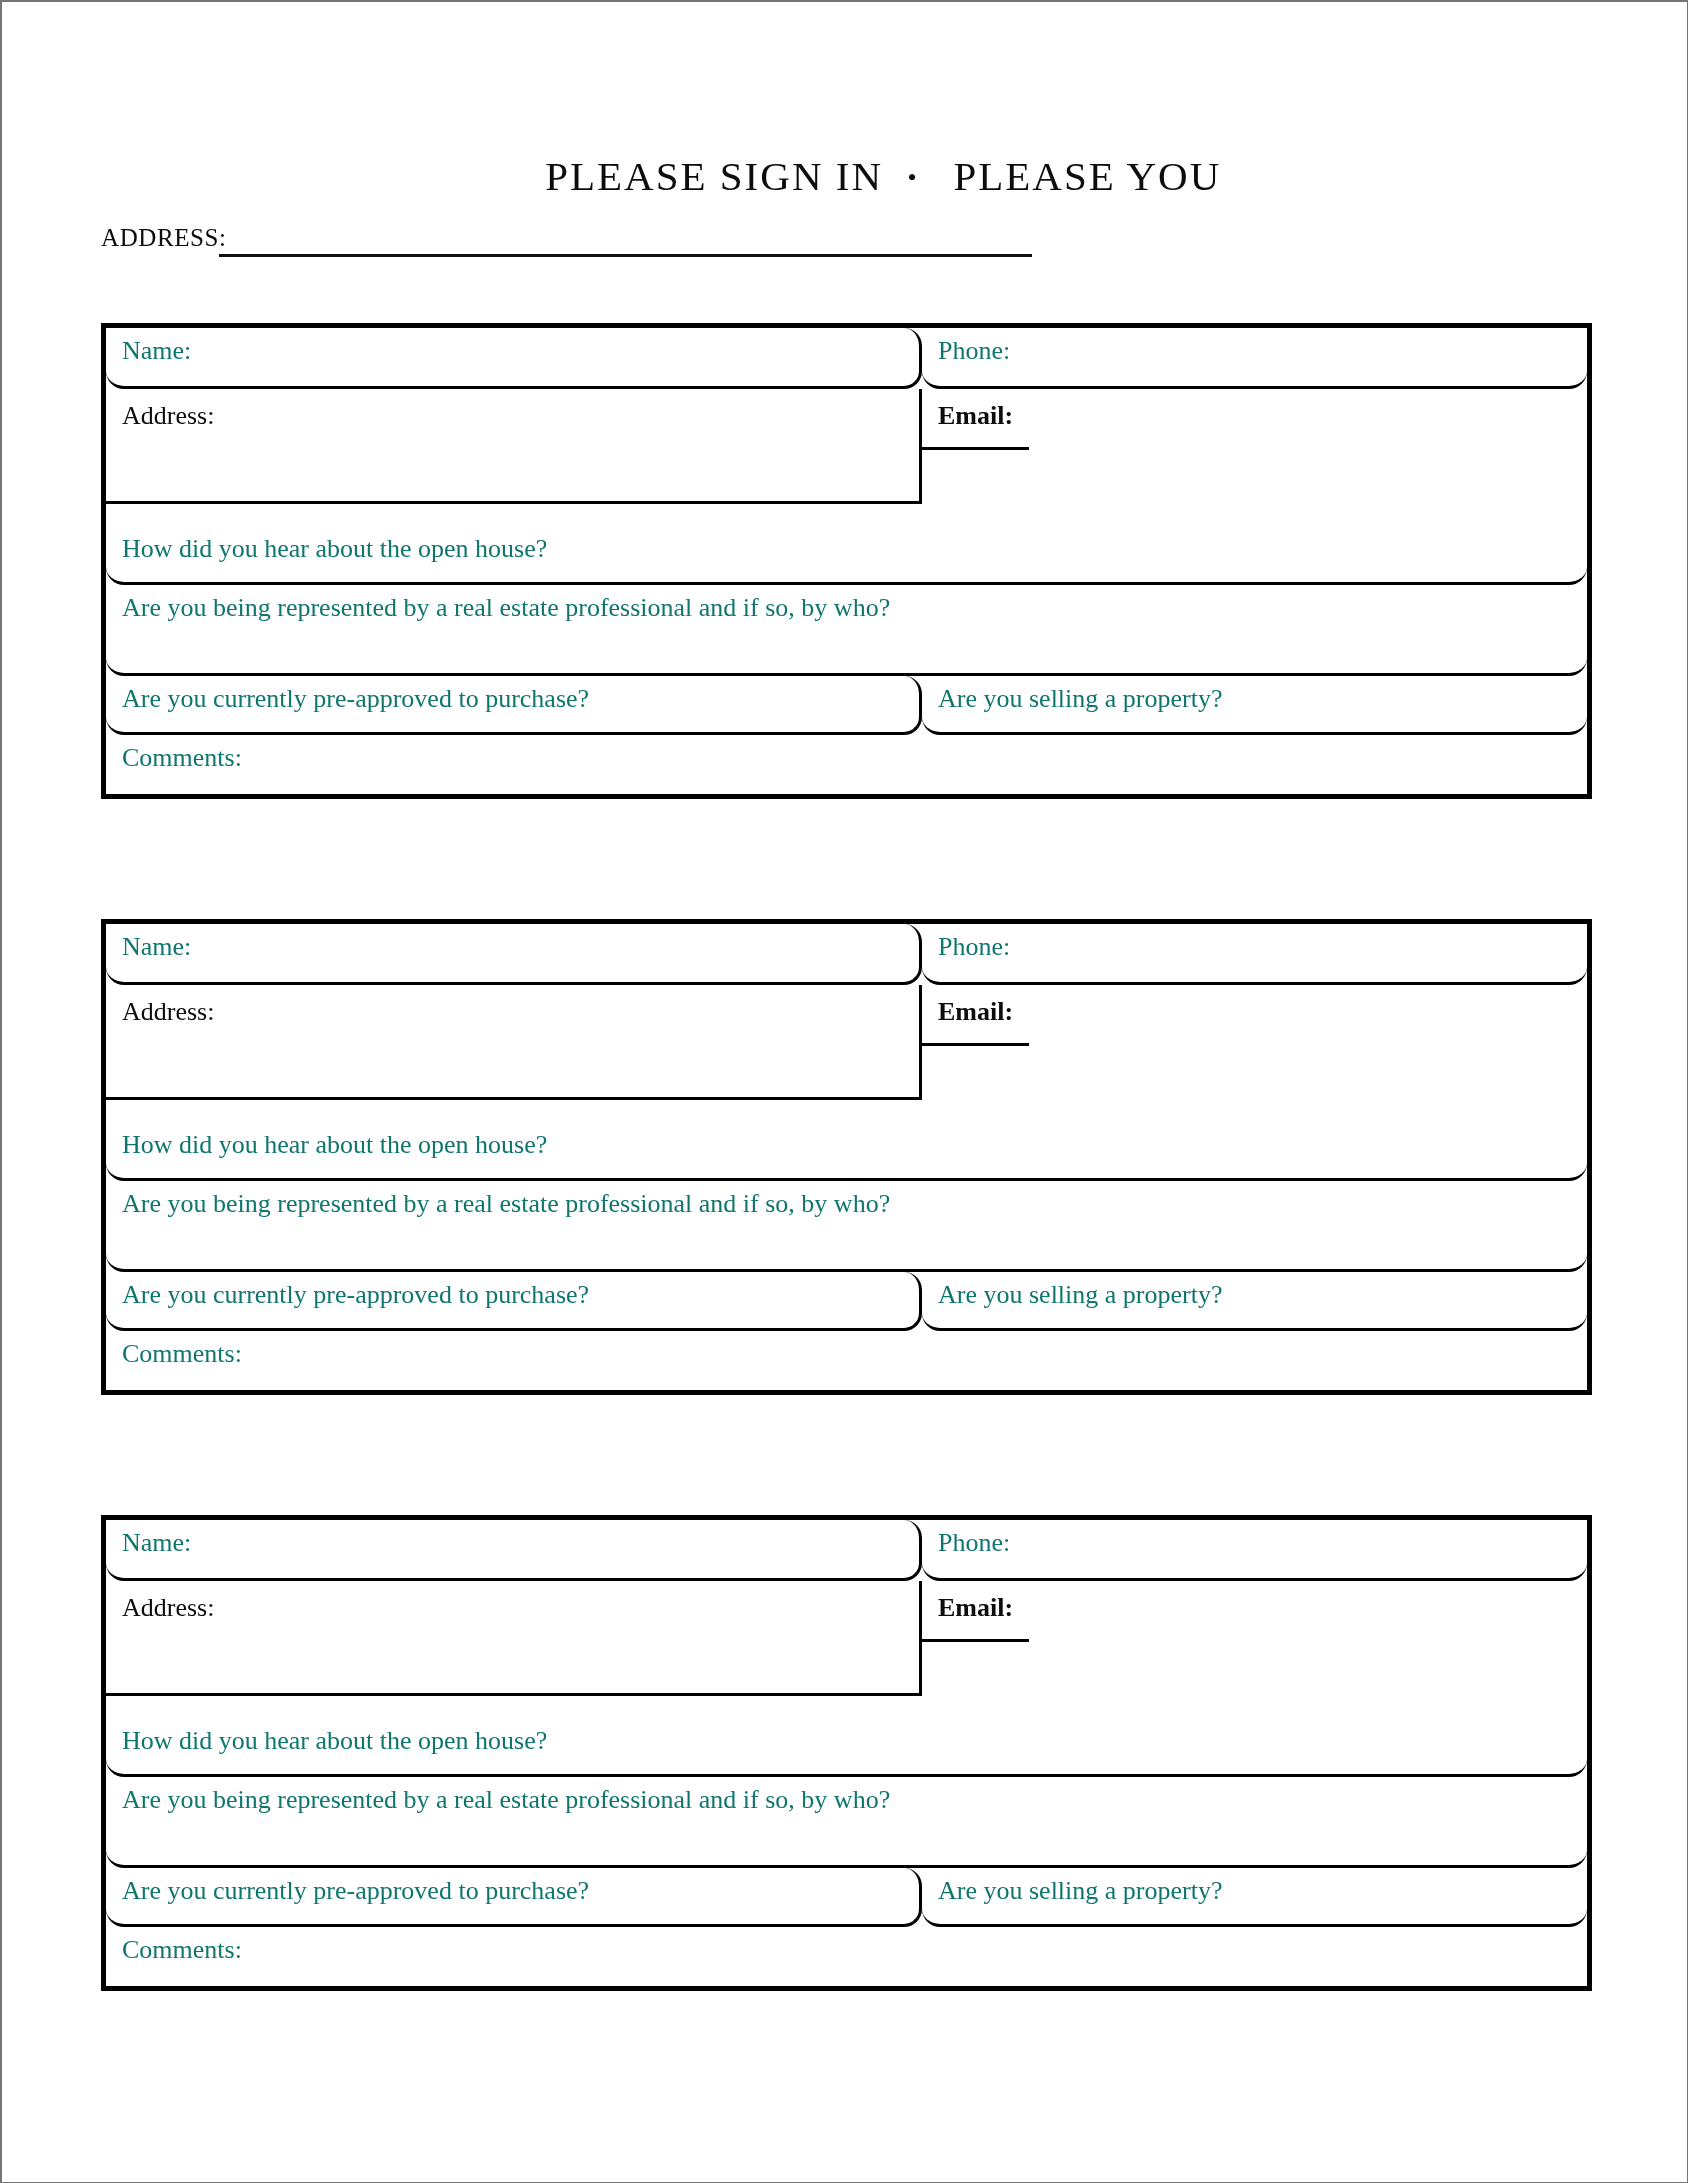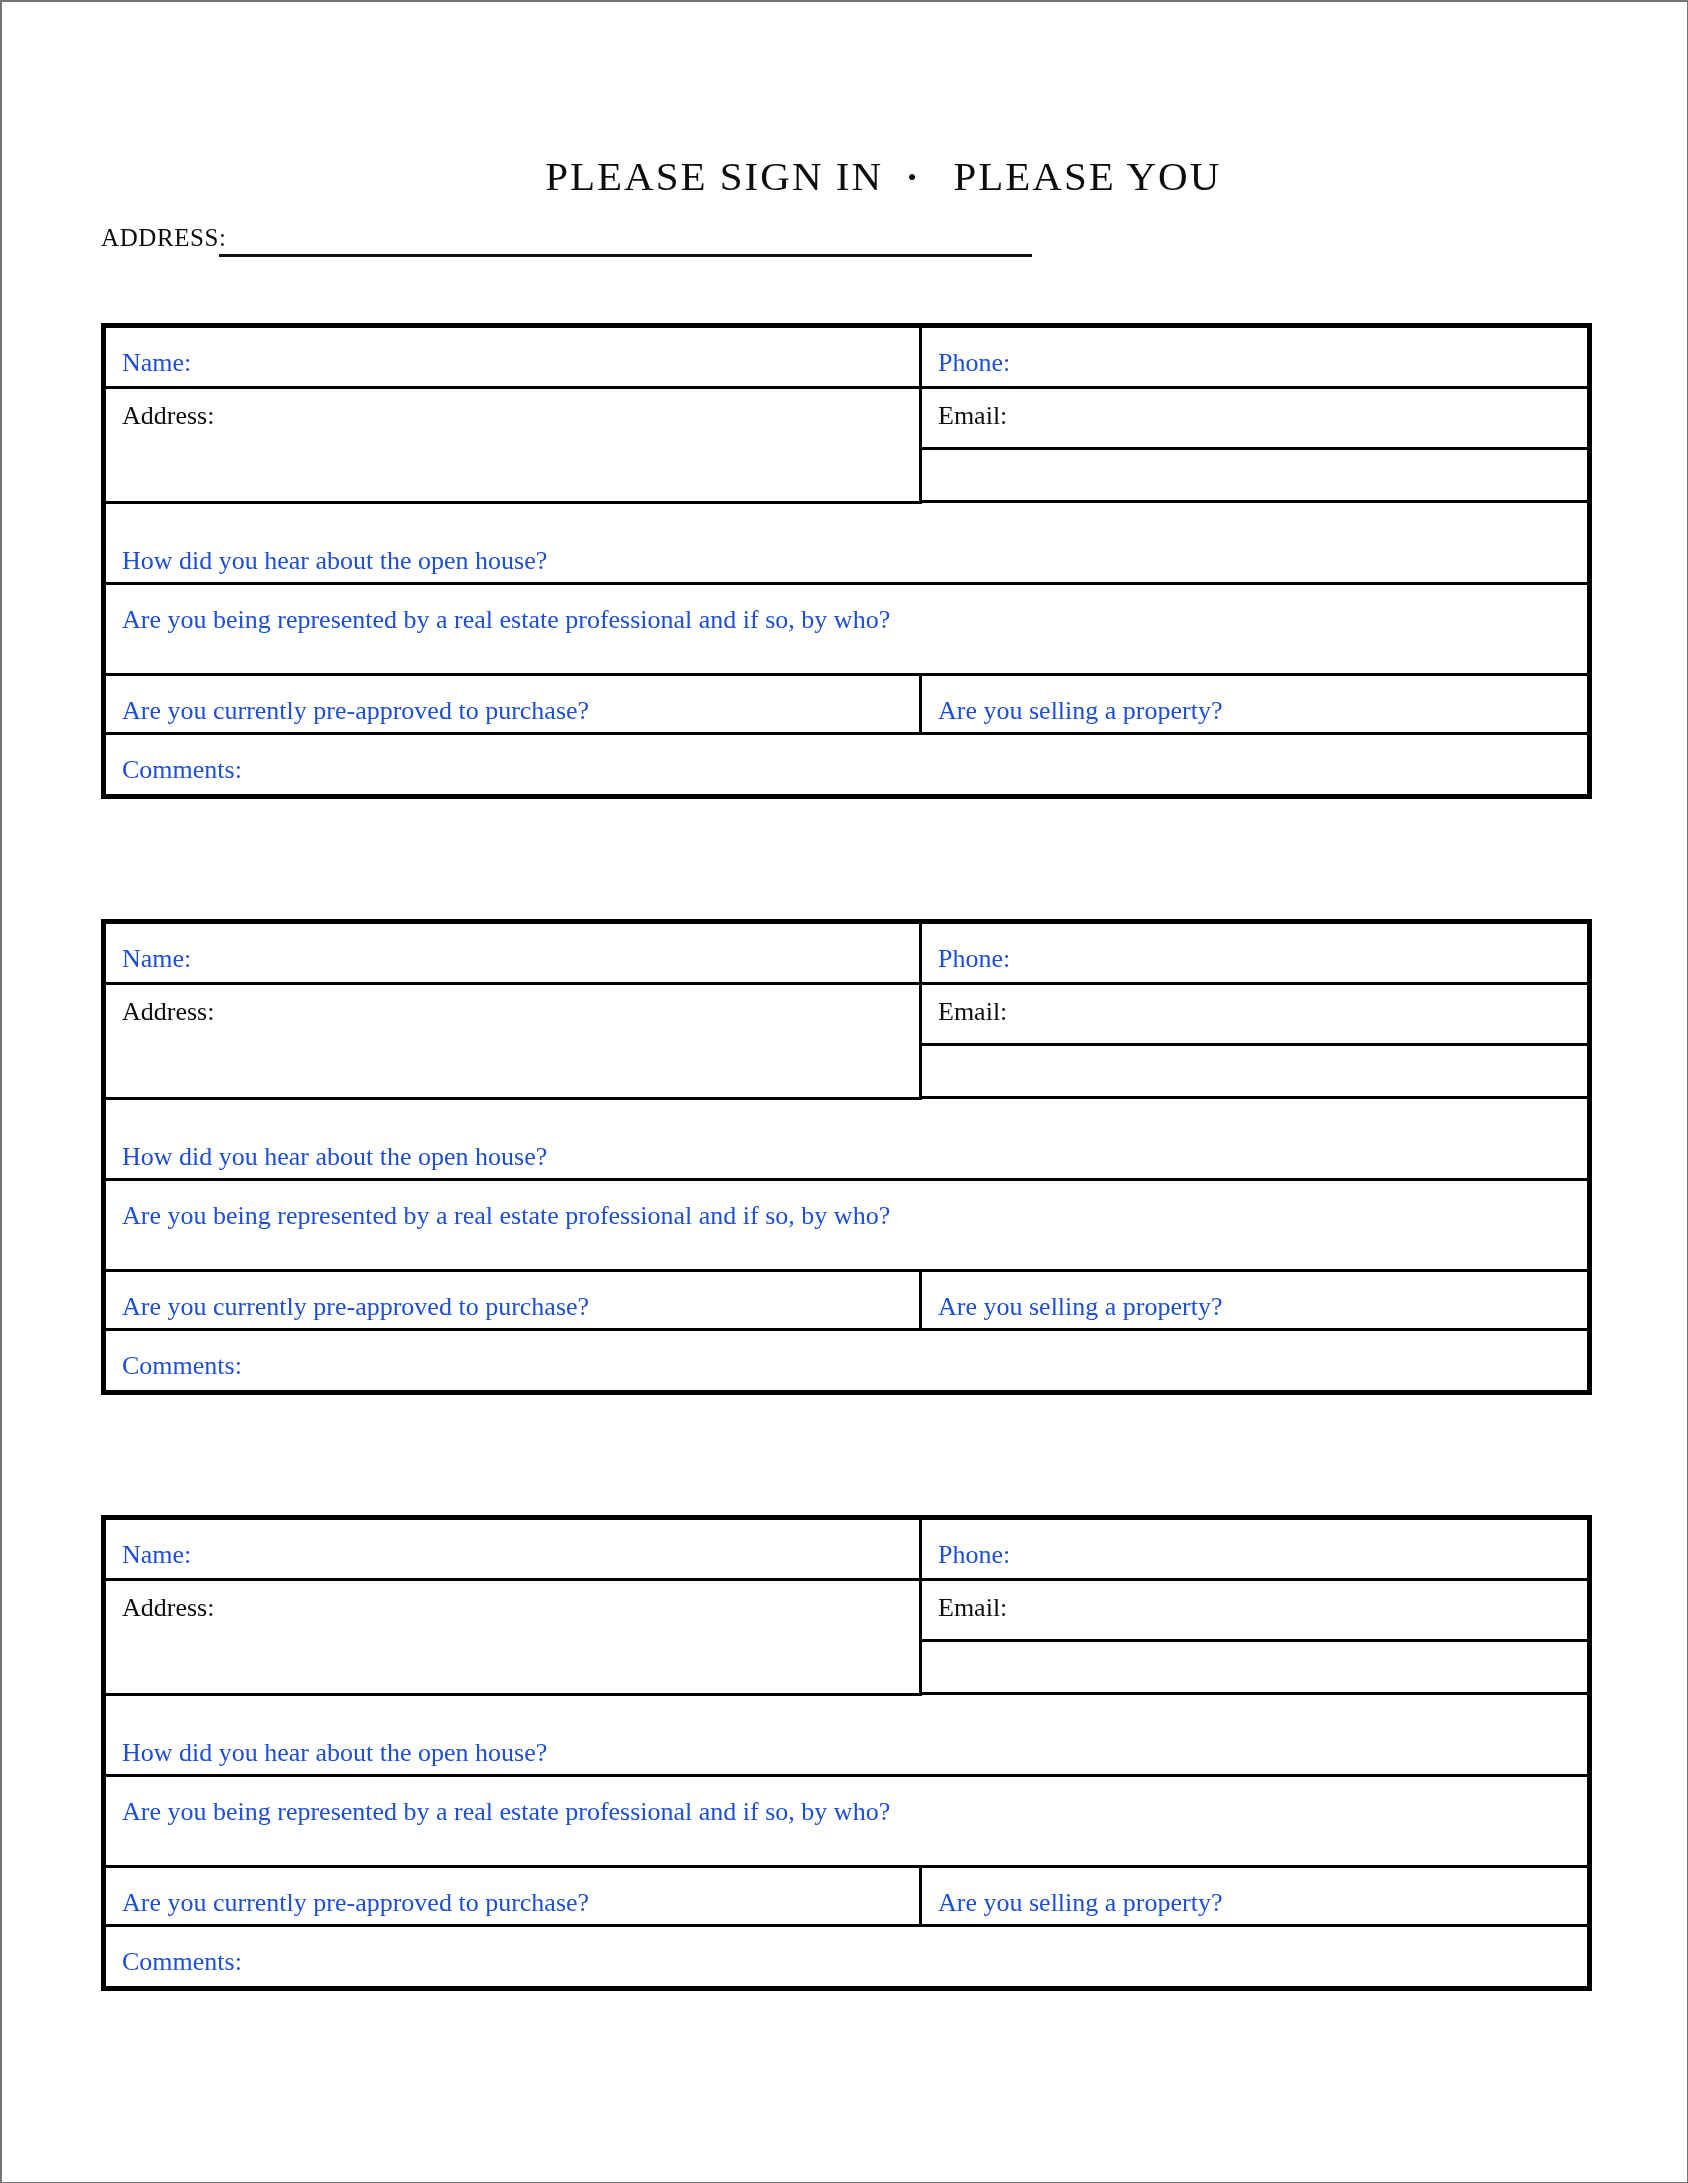--- a/index.html
+++ b/index.html
@@ -94,26 +94,27 @@
 
   .row {
     display: flex;
     box-sizing: border-box;
     width: 100%;
   }
 
   .cell {
     box-sizing: border-box;
     position: relative;
-    padding: 20px 16px 10px 16px;
+    padding: 8px 16px 10px 16px;
     font-size: 26px;
     line-height: 1.15;
-    color: #1d4ed8;
+    color: #0f766e;
     white-space: nowrap;
     overflow: hidden;
+    border-radius: 18px;
   }
 
   .col-left  { width: 55.1%; }
   .col-right { width: 44.9%; }
   .col-full  { width: 100%; }
 
   
   .hr-div { border-bottom: 3px solid #000000; }
   
   .vr-div { border-right: 3px solid #000000; }
@@ -135,21 +136,22 @@
     border-right: 3px solid #000000;
     border-bottom: 3px solid #000000;
     color: #0d0d0d;
     white-space: nowrap;
   }
   .addr-right {
     box-sizing: border-box;
     width: 44.9%;
     height: 115px;
     display: flex;
-    flex-direction: column;
+    flex-direction: row;
+    font-weight: bold;
   }
   .email-cell {
     box-sizing: border-box;
     height: 61px;
     padding: 12px 16px;
     font-size: 26px;
     border-bottom: 3px solid #000000;
     color: #0d0d0d;
     white-space: nowrap;
   }

